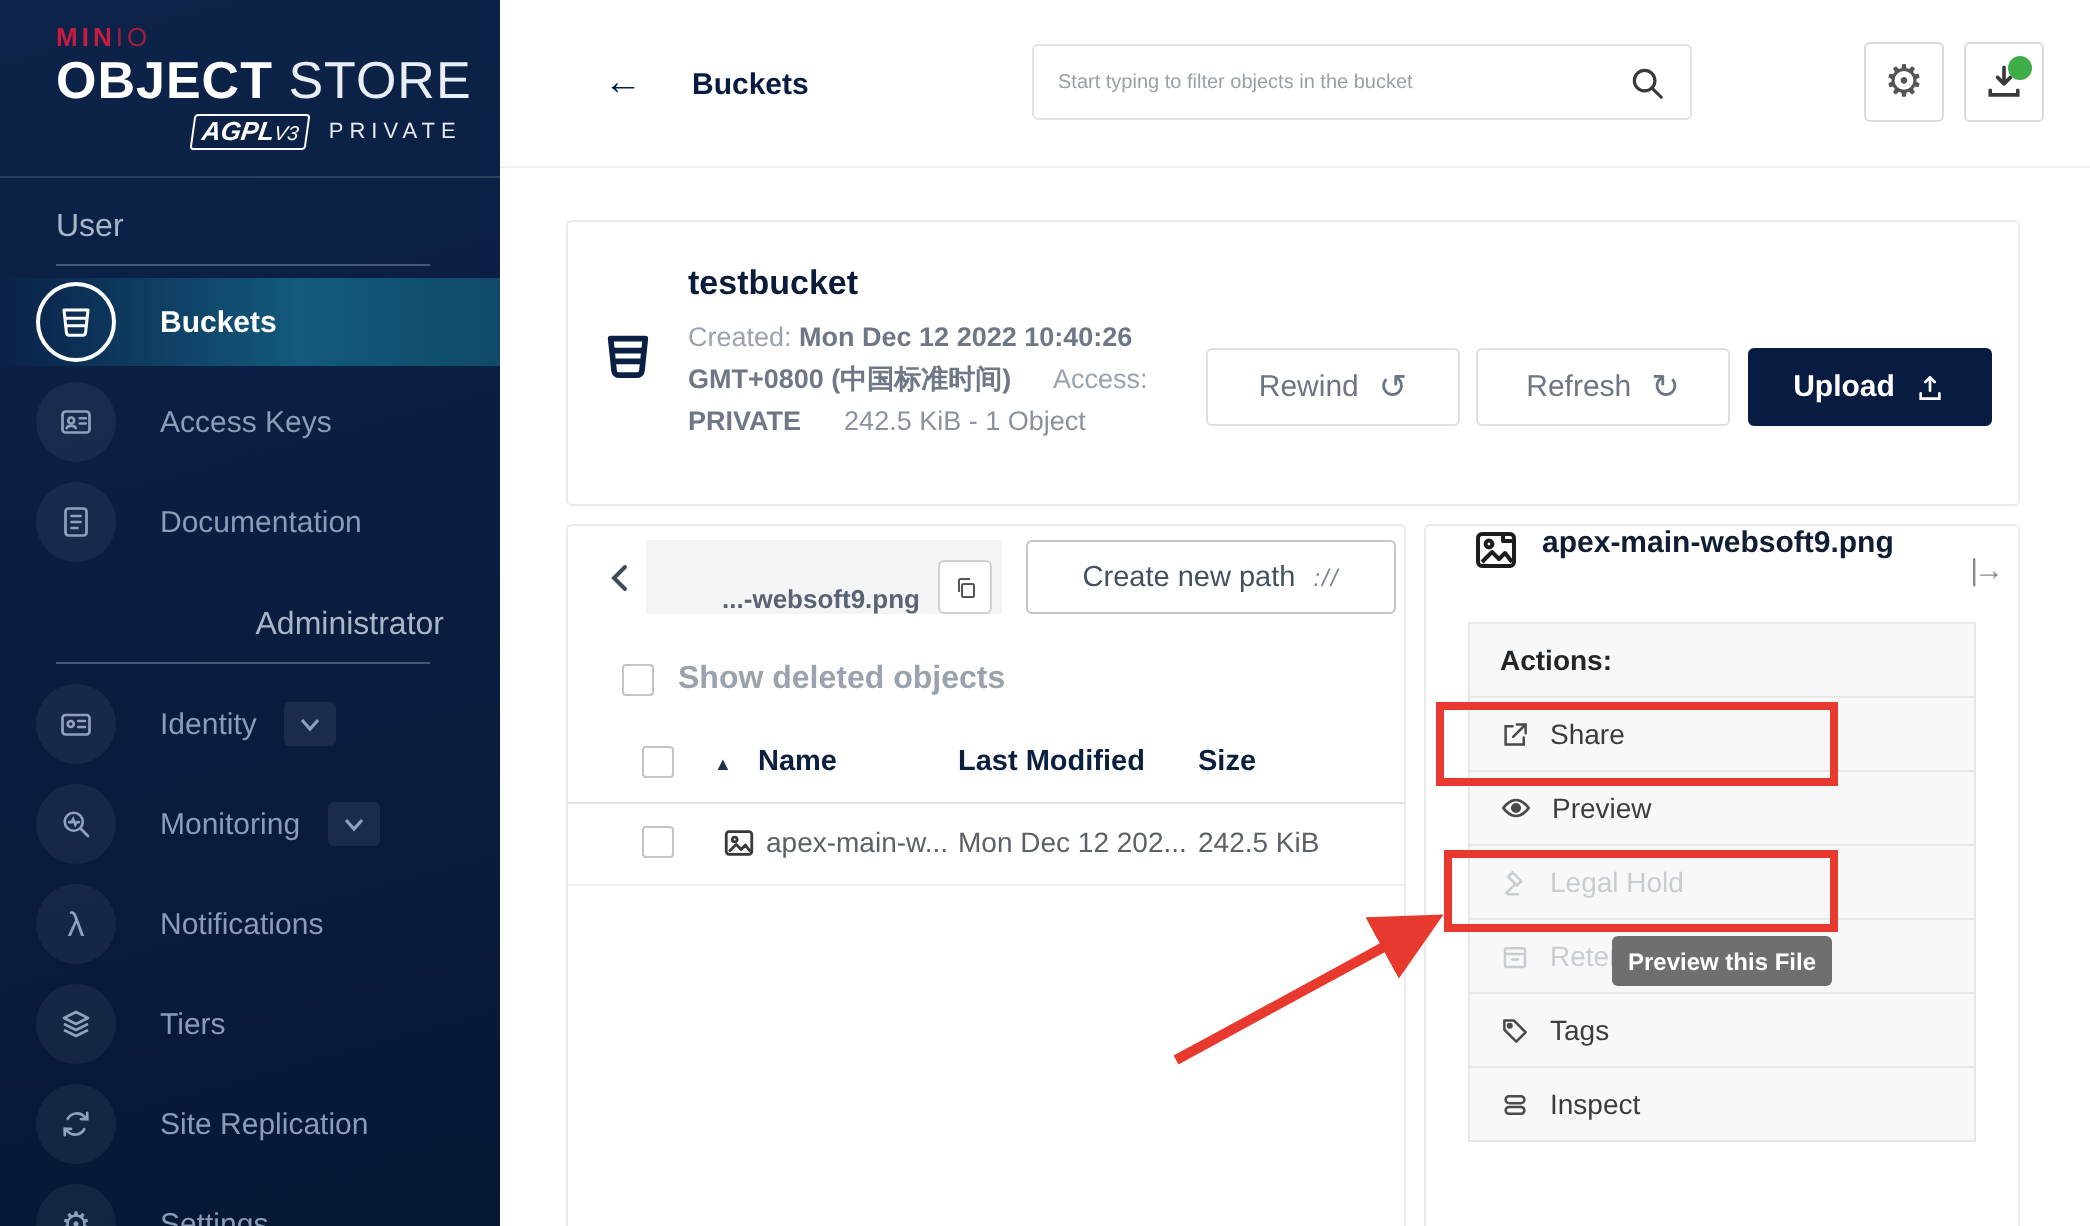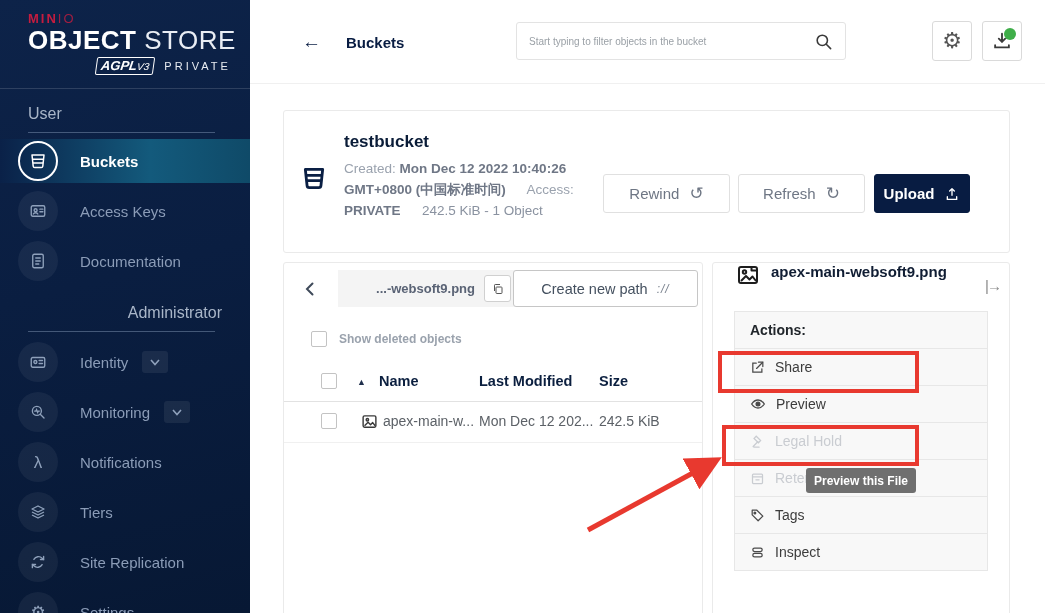--- a/index.html
+++ b/index.html
@@ -63,37 +63,37 @@
   .bp-title { position:absolute; left:60px; top:21px; font-size:17px; font-weight:700; color:#0a1c38; }
   .bp-details { position:absolute; left:60px; top:47px; width:272px; font-size:13.5px; line-height:21px; color:#9aa2ae; }
   .bp-details strong { color:#6f7786; font-weight:700; }
   .bp-details .plain { color:#8a92a0; }
   .bp-details .gap { display:inline-block; width:14px; }
   .btn { position:absolute; top:63px; height:39px; border:1px solid #e0e0e0; border-radius:3px; background:#fff;
     color:#6e7684; font-size:15px; display:flex; align-items:center; justify-content:center; gap:10px; cursor:pointer; }
   .btn .bicon { font-size:17px; color:#6e7684; }
   .btn.rewind { left:319px; width:127px; }
   .btn.refresh { left:454px; width:127px; }
-  .btn.upload { left:590px; width:96px; background:#081c42; border:1px solid #081c42; color:#fff; font-weight:700; }
+  .btn.upload { left:590px; width:122px; background:#081c42; border:1px solid #081c42; color:#fff; font-weight:700; }
 
   .list-panel { left:283px; top:262px; width:420px; height:360px; }
   .chevron-left-btn { position:absolute; left:14px; top:8px; width:22px; height:36px; display:flex;
     align-items:center; justify-content:center; color:#3f4a5a; cursor:pointer; }
-  .path-bar { position:absolute; left:54px; top:7px; width:178px; height:37px; background:#f4f4f4;
-    display:flex; align-items:center; justify-content:flex-end; gap:9px; padding-right:5px;
+  .path-bar { position:absolute; left:39px; top:7px; width:178px; height:37px; background:#f4f4f4;
+    display:flex; align-items:flex-end; justify-content:flex-end; gap:9px; padding-right:5px;
     font-size:13px; font-weight:700; color:#5a6375; }
   .copy-btn { width:27px; height:27px; background:#fff; border:1px solid #d0d0d0; border-radius:3px;
     display:flex; align-items:center; justify-content:center; color:#555; cursor:pointer; }
   .create-path-btn { position:absolute; left:229px; top:7px; width:185px; height:37px; background:#fff;
     border:1px solid #c6c6c6; border-radius:3px; display:flex; align-items:center; justify-content:center; gap:9px;
     font-size:14.5px; color:#44505f; cursor:pointer; }
   .cp-icon { font-size:12px; font-style:italic; color:#7a828e; letter-spacing:1px; }
   .deleted-row { position:absolute; left:27px; top:68px; display:flex; align-items:center; gap:12px; }
   .checkbox { width:16px; height:16px; border:1px solid #c3c3c3; border-radius:2px; background:#fff; cursor:pointer; }
-  .deleted-label { font-size:12px; font-weight:700; color:#9aa2ad; }
+  .deleted-label { font-size:16px; font-weight:700; color:#9aa2ad; }
   .thead { position:absolute; left:0; right:0; top:102px; height:37px; border-bottom:1px solid #e2e2e2; }
   .thead .checkbox { position:absolute; left:37px; top:8px; }
   .sort-icon { position:absolute; left:73px; top:12px; font-size:9px; color:#20304d; }
   .th { position:absolute; top:8px; font-size:14.5px; font-weight:700; color:#0b1f3f; }
   .th.name { left:95px; } .th.modified { left:195px; } .th.size { left:315px; }
   .trow { position:absolute; left:0; right:0; top:139px; height:41px; border-bottom:1px solid #f0f0f0; cursor:pointer; }
   .trow .checkbox { position:absolute; left:37px; top:11px; }
   .file-icon { position:absolute; left:77px; top:11px; color:#3a3a3a; }
   .td { position:absolute; top:11px; font-size:14px; color:#5c6167; white-space:nowrap; }
   .td.name { left:99px; } .td.modified { left:195px; } .td.size { left:315px; }

